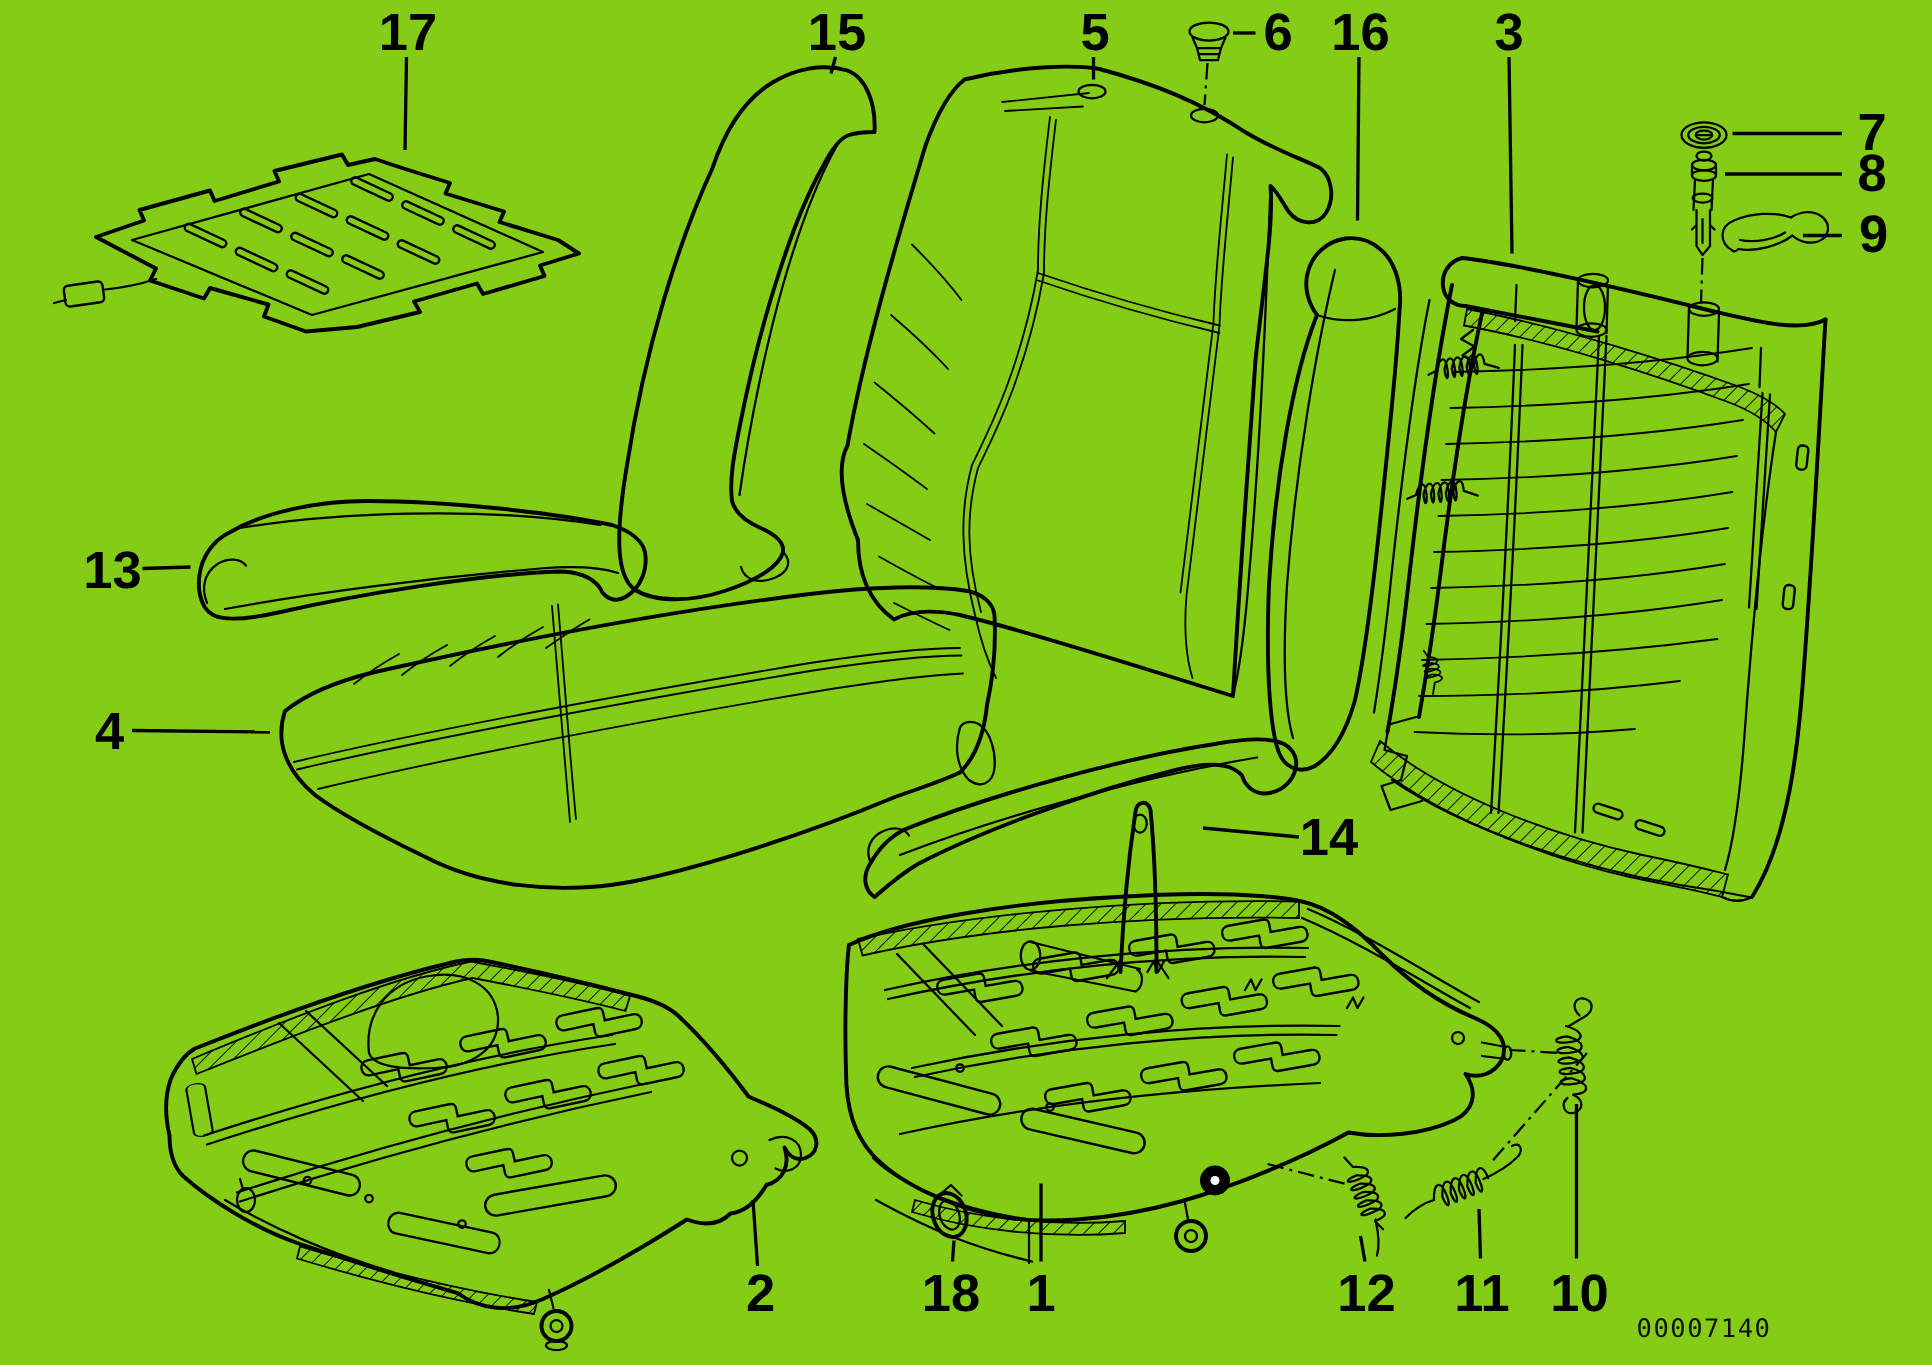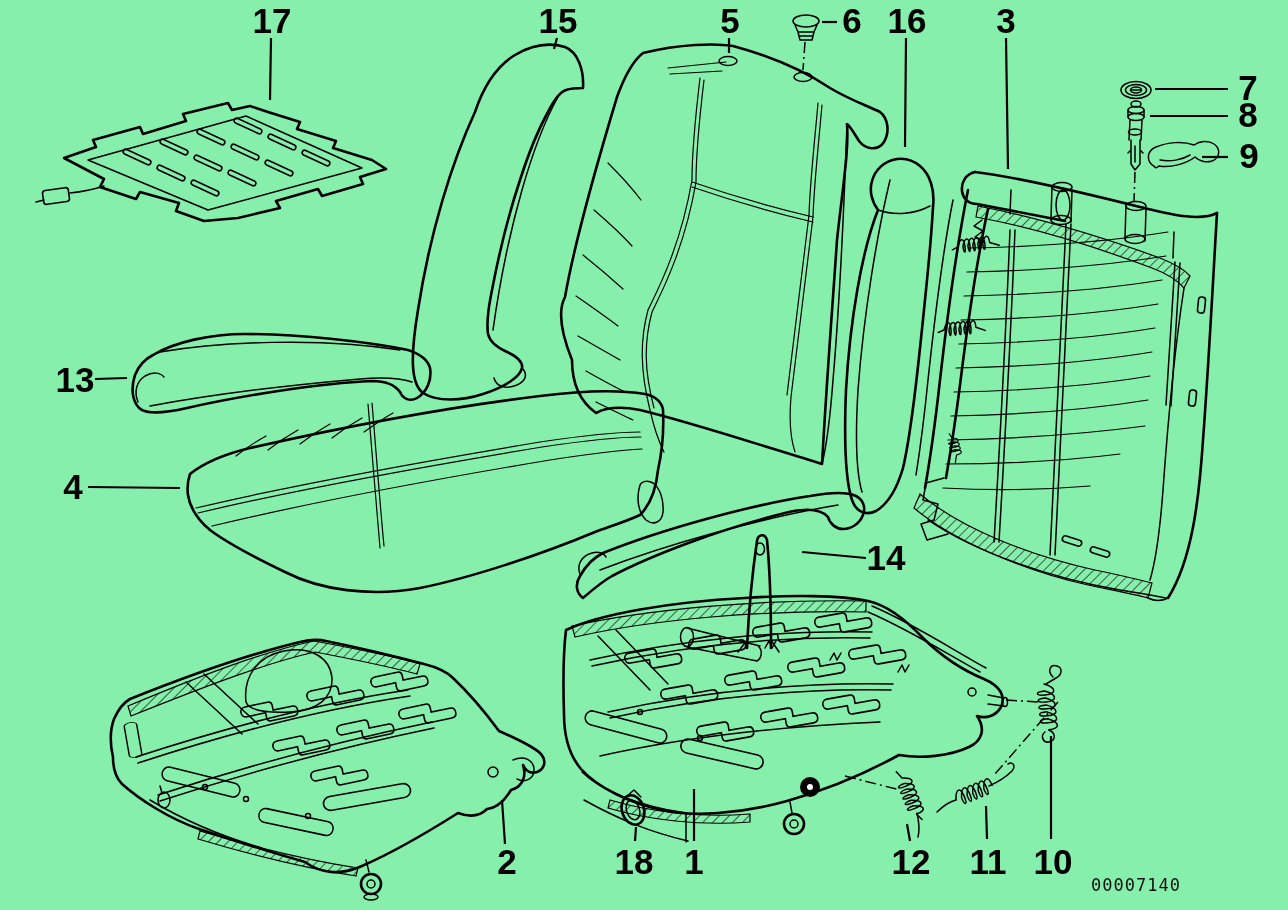--- a/index.html
+++ b/index.html
@@ -1,16 +1,16 @@
 <!DOCTYPE html>
 <html><head>
 <meta charset="utf-8">
 <style>
   html,body{margin:0;padding:0;background:#ffffff;}
-  #stage{position:relative;width:1288px;height:910px;background:#86efac;overflow:hidden;
+  #stage{position:relative;width:1288px;height:910px;background:#84cc16;overflow:hidden;
          font-family:"Liberation Sans",sans-serif;text-align:right;}
   #stage svg{position:absolute;left:0;top:0;display:block;}
   
   svg .ln{fill:none;stroke:#000;stroke-width:2.6;stroke-linecap:round;stroke-linejoin:round;}
   svg .ln2{fill:none;stroke:#000;stroke-width:1.5;stroke-linecap:round;stroke-linejoin:round;}
   svg .seam{fill:none;stroke:#000;stroke-width:1.2;stroke-linecap:round;}
   svg .lead{fill:none;stroke:#000;stroke-width:2.2;}
   svg .dashdot{fill:none;stroke:#000;stroke-width:1.5;stroke-dasharray:11 4 2 4;}
   svg .hatchband{fill:url(#hatch);stroke:#000;stroke-width:1.2;}
   svg .callout-label{font-family:"Liberation Sans",sans-serif;font-size:35px;font-weight:bold;

